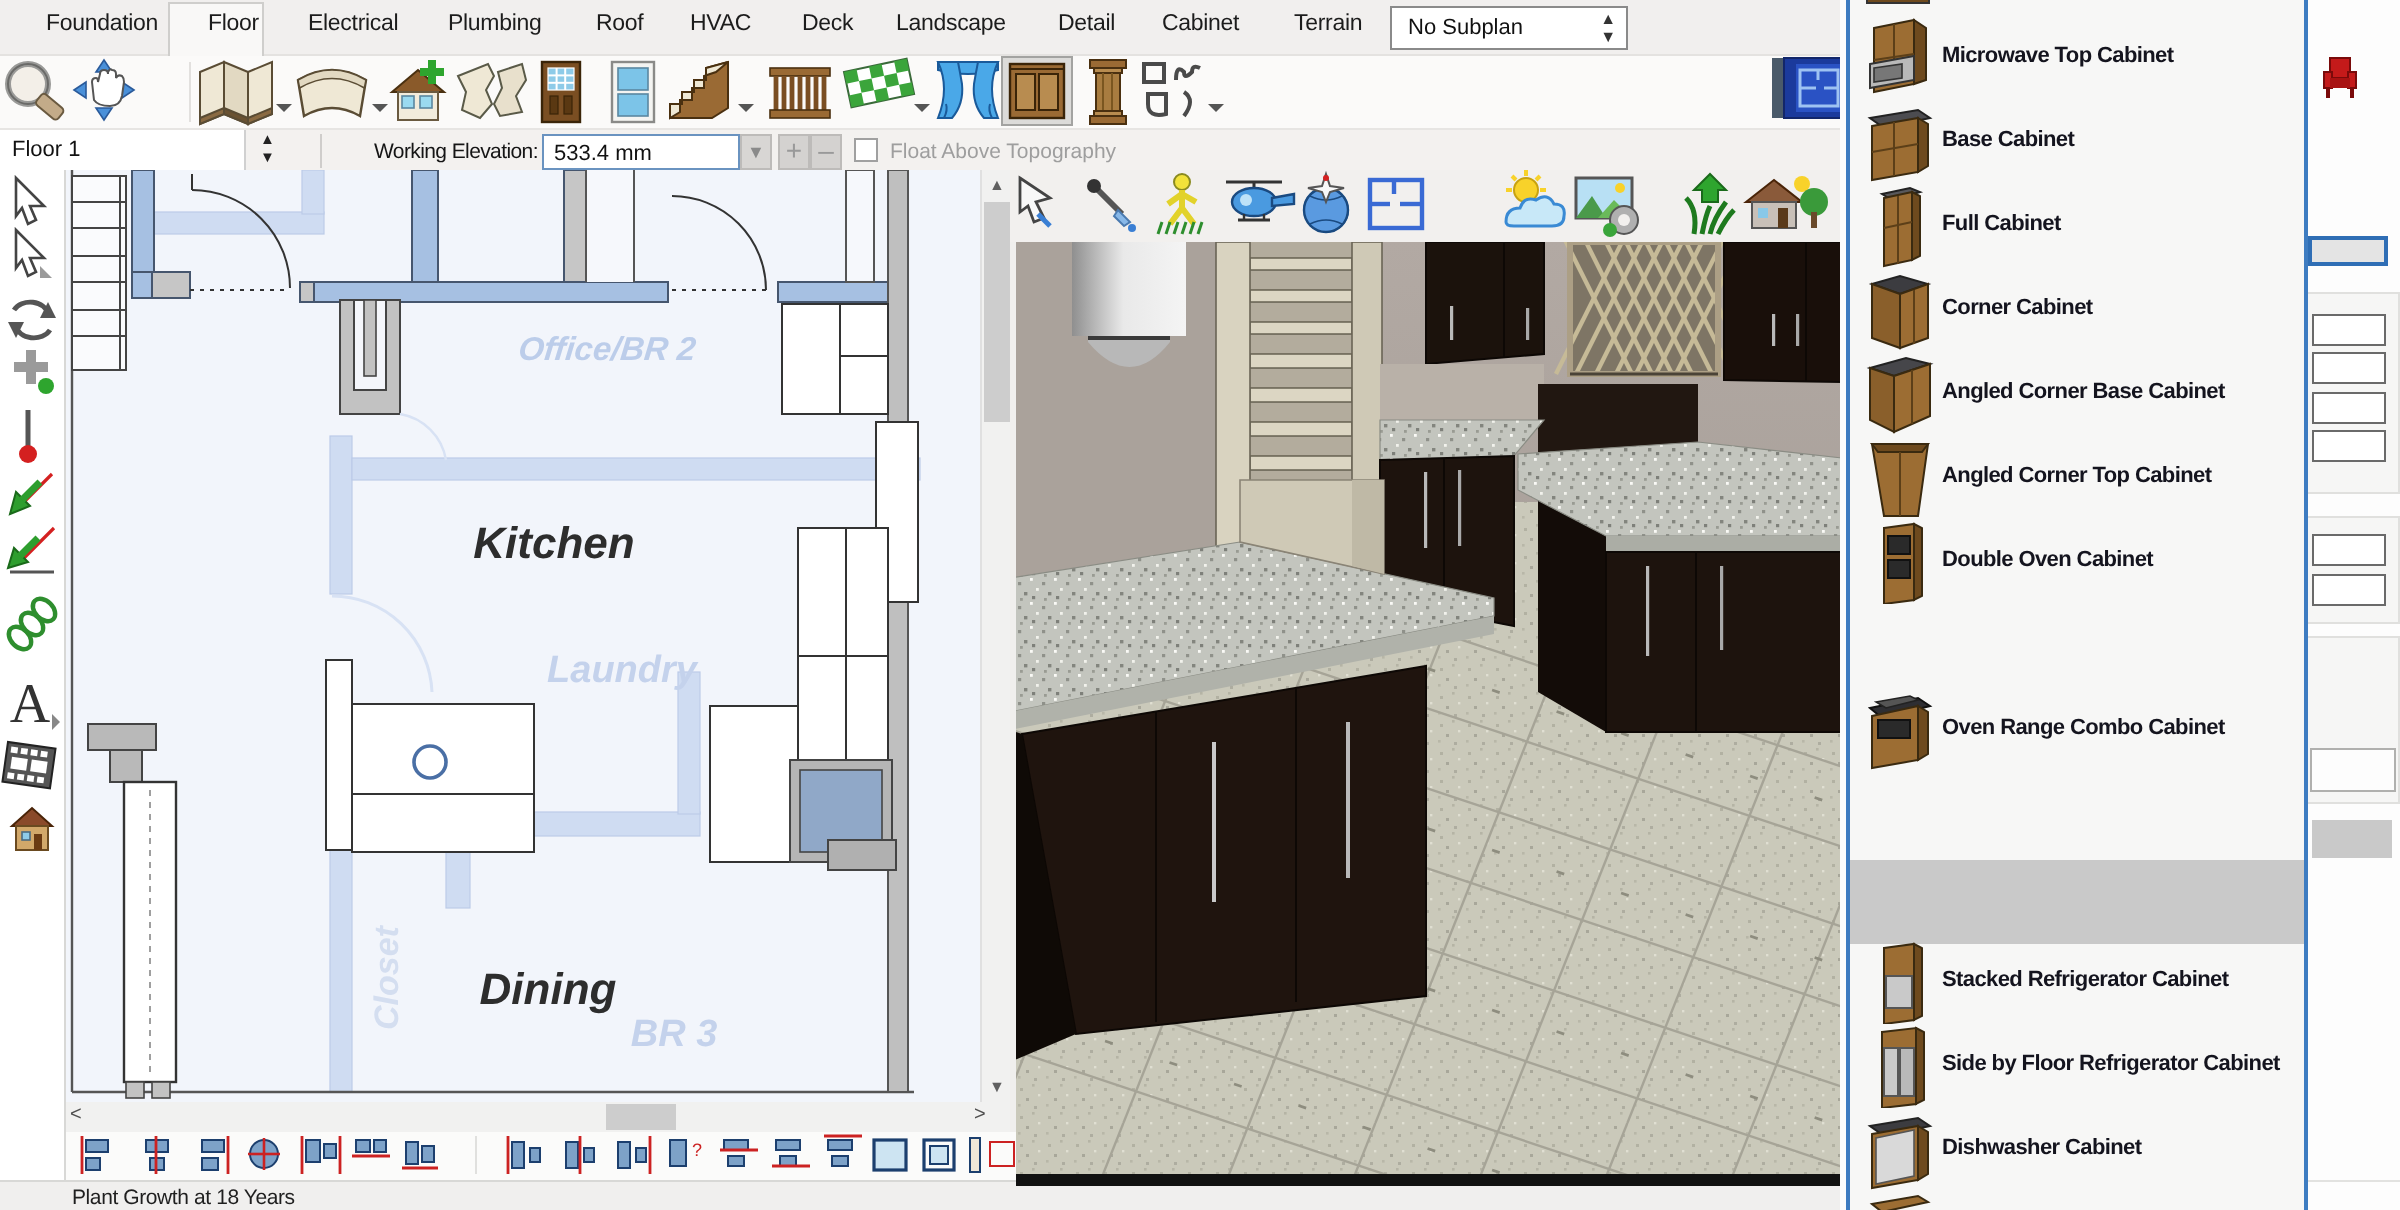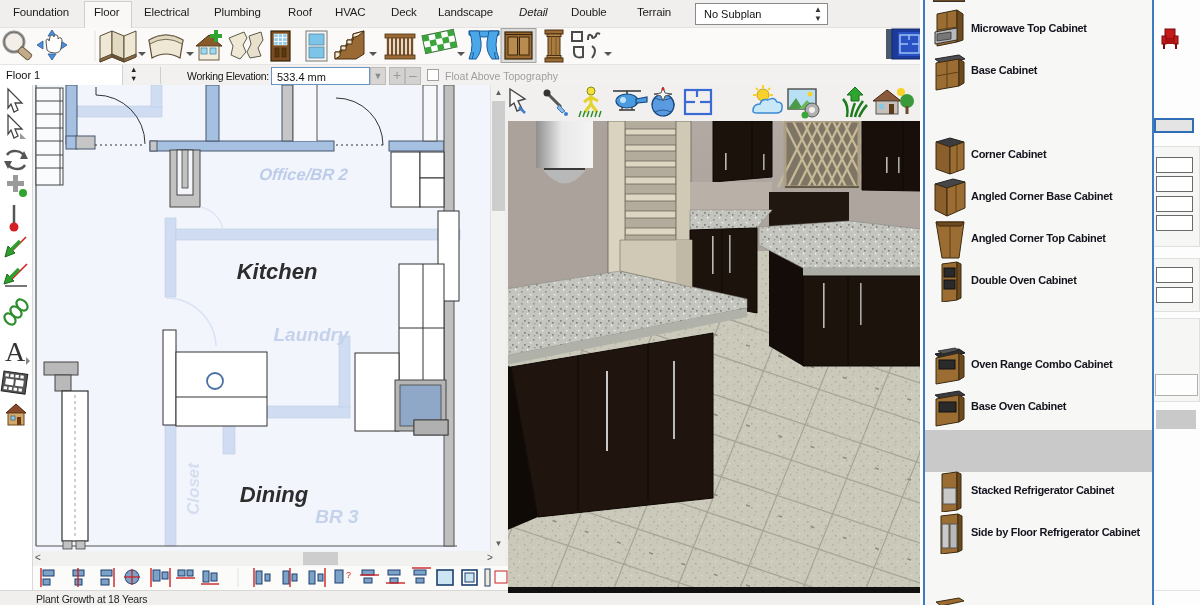--- a/index.html
+++ b/index.html
@@ -13,31 +13,31 @@
 <div class="abs" id="tabbar" style="left:0;top:0;width:1200px;height:28px;background:#f1efee;border-bottom:1px solid #e4e2e0;">
   <div class="abs" style="left:84px;top:1px;width:48px;height:27px;background:#f9f8f7;border:1px solid #cfcecc;border-bottom:none;"></div>
   <div class="abs tabtxt" style="left:13px;top:6px;">Foundation</div>
   <div class="abs tabtxt" style="left:94px;top:6px;">Floor</div>
   <div class="abs tabtxt" style="left:144px;top:6px;">Electrical</div>
   <div class="abs tabtxt" style="left:214px;top:6px;">Plumbing</div>
   <div class="abs tabtxt" style="left:288px;top:6px;">Roof</div>
   <div class="abs tabtxt" style="left:335px;top:6px;">HVAC</div>
   <div class="abs tabtxt" style="left:391px;top:6px;">Deck</div>
   <div class="abs tabtxt" style="left:438px;top:6px;">Landscape</div>
-  <div class="abs tabtxt" style="left:519px;top:6px;font-style:italic;">Detail</div>
-  <div class="abs tabtxt" style="left:571px;top:6px;">Double</div>
+  <div class="abs tabtxt" style="left:519px;top:6px;">Detail</div>
+  <div class="abs tabtxt" style="left:571px;top:6px;">Cabinet</div>
   <div class="abs tabtxt" style="left:637px;top:6px;">Terrain</div>
 
-  <div class="abs" style="left:695px;top:3px;width:133px;height:22px;background:#fff;border:1px solid #8a8a8a;">
+  <div class="abs" style="left:695px;top:3px;width:119px;height:22px;background:#fff;border:1px solid #8a8a8a;">
     <span style="position:absolute;left:8px;top:4px;font-size:11px;color:#111;">No Subplan</span>
     <span style="position:absolute;right:5px;top:1px;font-size:8px;color:#333;line-height:9px;">▲<br>▼</span>
   </div>
 </div>
 <style>
-  .tabtxt { font-size:11.5px; letter-spacing:-0.15px; color:#1c1c1c; top:8px; }
+  .tabtxt { font-size:11.5px; letter-spacing:-0.15px; color:#1c1c1c; top:8px;margin-left:10px; }
 </style>
 
 <div class="abs" id="toolbar" style="left:0;top:28px;width:1200px;height:36px;background:#fbfaf9;">
 <svg width="930" height="36" viewBox="0 0 930 36" style="position:absolute;left:0;top:0;">
 
   <circle cx="14" cy="14" r="10" fill="#f3efe8" stroke="#9a9a98" stroke-width="3"></circle>
   <circle cx="14" cy="14" r="10" fill="none" stroke="#6a6a68" stroke-width="1"></circle>
   <rect x="20" y="19" width="14" height="7" rx="2" transform="rotate(40 22 21)" fill="#c3ab89" stroke="#6a5a40" stroke-width="1"></rect>
 
   <g>
@@ -740,20 +740,30 @@
       <span class="pic"><svg width="34" height="42" viewBox="0 0 34 42">
     <polygon points="4,6 24,2 24,34 4,38" fill="#9c6d33" stroke="#3a2a10" stroke-width="1"></polygon>
     <polygon points="24,2 30,6 30,32 24,34" fill="#6e4a1e" stroke="#3a2a10" stroke-width="1"></polygon>
     <line x1="14" y1="4" x2="14" y2="24" stroke="#5c3f18" stroke-width="1"></line>
     <line x1="4" y1="22" x2="24" y2="19" stroke="#5c3f18" stroke-width="1"></line>
     <polygon points="2,24 24,20 24,32 2,36" fill="#b9b9b9" stroke="#333" stroke-width="1"></polygon>
     <polygon points="4,26 18,24 18,31 4,33" fill="#777" stroke="#333" stroke-width="0.8"></polygon>
   </svg></span>
       <span class="ptx">Microwave Top Cabinet</span>
     </div>
+  <div class="abs pitem" style="top:92px;">
+      <span class="pic"><svg width="34" height="42" viewBox="0 0 34 42">
+    <polygon points="8,5 22,2 27,4 13,8" fill="#58585c" stroke="#222" stroke-width="1"></polygon>
+    <polygon points="9,7 23,4 23,38 9,41" fill="#9c6d33" stroke="#3a2a10" stroke-width="1"></polygon>
+    <polygon points="23,4 27,6 27,36 23,38" fill="#6e4a1e" stroke="#3a2a10" stroke-width="1"></polygon>
+    <line x1="9" y1="22" x2="23" y2="19" stroke="#5c3f18" stroke-width="1"></line>
+    <line x1="16" y1="6" x2="16" y2="40" stroke="#5c3f18" stroke-width="1"></line>
+  </svg></span>
+      <span class="ptx">Full Cabinet</span>
+    </div>
   <div class="abs pitem" style="top:134px;">
       <span class="pic"><svg width="34" height="42" viewBox="0 0 34 42">
     <polygon points="3,8 17,4 31,8 17,13" fill="#3c3c40" stroke="#222" stroke-width="1"></polygon>
     <polygon points="3,8 17,13 17,40 3,35" fill="#8a5f2b" stroke="#3a2a10" stroke-width="1"></polygon>
     <polygon points="17,13 31,8 31,35 17,40" fill="#9c6d33" stroke="#3a2a10" stroke-width="1"></polygon>
     <line x1="24" y1="11" x2="24" y2="38" stroke="#5c3f18" stroke-width="1"></line>
   </svg></span>
       <span class="ptx">Corner Cabinet</span>
     </div>
   <div class="abs pitem" style="top:176px;">
@@ -785,45 +795,45 @@
   <div class="abs pitem" style="top:344px;">
       <span class="pic"><svg width="34" height="42" viewBox="0 0 34 42">
     <polygon points="2,10 26,5 32,9 8,15" fill="#2e2e32" stroke="#111" stroke-width="1"></polygon>
     <polygon points="5,7 22,4 26,6 10,10" fill="#555" stroke="#222" stroke-width="0.8"></polygon>
     <polygon points="3,14 26,9 26,36 3,40" fill="#9c6d33" stroke="#3a2a10" stroke-width="1"></polygon>
     <polygon points="26,9 31,12 31,33 26,36" fill="#6e4a1e" stroke="#3a2a10" stroke-width="1"></polygon>
     <rect x="6" y="16" width="16" height="9" fill="#2a2a2a" stroke="#111"></rect>
   </svg></span>
       <span class="ptx">Oven Range Combo Cabinet</span>
     </div>
-  <div class="abs pitem" style="top:386px;">
-      <span class="pic"><svg width="34" height="42" viewBox="0 0 34 42">
-    <polygon points="2,9 26,5 32,9 9,14" fill="#3c3c40" stroke="#222" stroke-width="1"></polygon>
-    <polygon points="3,13 26,9 26,36 3,40" fill="#9c6d33" stroke="#3a2a10" stroke-width="1"></polygon>
-    <polygon points="26,9 31,12 31,33 26,36" fill="#6e4a1e" stroke="#3a2a10" stroke-width="1"></polygon>
-    <rect x="6" y="16" width="17" height="10" fill="#2a2a2a" stroke="#111"></rect>
-  </svg></span>
-      <span class="ptx">Base Oven Cabinet</span>
-    </div>
   <div class="abs pitem" style="top:470px;">
       <span class="pic"><svg width="34" height="42" viewBox="0 0 34 42">
     <polygon points="9,4 24,2 24,40 9,42" fill="#9c6d33" stroke="#3a2a10" stroke-width="1"></polygon>
     <polygon points="24,2 28,4 28,38 24,40" fill="#6e4a1e" stroke="#3a2a10" stroke-width="1"></polygon>
     <rect x="10" y="18" width="13" height="16" fill="#c9c9c9" stroke="#555"></rect>
   </svg></span>
       <span class="ptx">Stacked Refrigerator Cabinet</span>
     </div>
   <div class="abs pitem" style="top:512px;">
       <span class="pic"><svg width="34" height="42" viewBox="0 0 34 42">
     <polygon points="8,4 25,2 25,40 8,42" fill="#9c6d33" stroke="#3a2a10" stroke-width="1"></polygon>
     <polygon points="25,2 29,4 29,38 25,40" fill="#6e4a1e" stroke="#3a2a10" stroke-width="1"></polygon>
     <rect x="9" y="12" width="7" height="24" fill="#c9c9c9" stroke="#555"></rect>
     <rect x="17" y="12" width="7" height="24" fill="#b9b9b9" stroke="#555"></rect>
   </svg></span>
       <span class="ptx">Side by Floor Refrigerator Cabinet</span>
+    </div>
+  <div class="abs pitem" style="top:554px;">
+      <span class="pic"><svg width="34" height="42" viewBox="0 0 34 42">
+    <polygon points="2,9 26,5 32,9 9,14" fill="#3c3c40" stroke="#222" stroke-width="1"></polygon>
+    <polygon points="3,13 26,9 26,36 3,40" fill="#9c6d33" stroke="#3a2a10" stroke-width="1"></polygon>
+    <polygon points="26,9 31,12 31,33 26,36" fill="#6e4a1e" stroke="#3a2a10" stroke-width="1"></polygon>
+    <polygon points="5,15 24,11 24,34 5,38" fill="#d9d9d9" stroke="#555" stroke-width="0.8"></polygon>
+  </svg></span>
+      <span class="ptx">Dishwasher Cabinet</span>
     </div>
   <div class="abs pitem" style="top:596px;">
       <span class="pic"><svg width="34" height="42" viewBox="0 0 34 42">
     <polygon points="3,6 26,2 31,5 8,10" fill="#9c6d33" stroke="#3a2a10" stroke-width="1"></polygon>
   </svg></span>
       <span class="ptx"></span>
     </div>
 </div>
 <style>
   .pitem { left:8px; height:42px; width:220px; }

